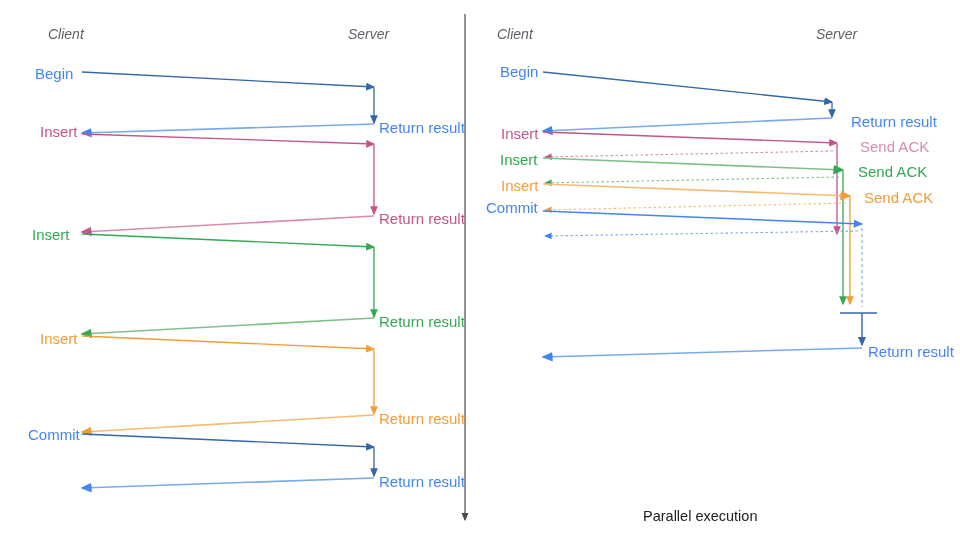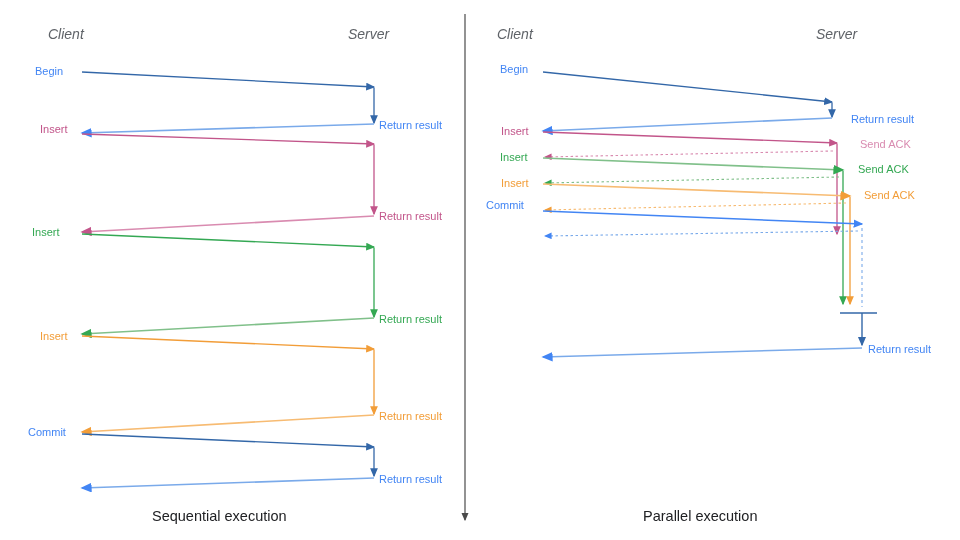--- a/index.html
+++ b/index.html
@@ -1,20 +1,20 @@
 <!DOCTYPE html>
 <html><head>
 <meta charset="utf-8">
 <style>
   html,body{margin:0;padding:0;background:#ffffff;}
   body{width:960px;height:540px;overflow:hidden;
        font-family:"Liberation Sans","DejaVu Sans",sans-serif;}
   #stage{position:relative;width:940px;height:540px;}
   svg.layer{position:absolute;left:0;top:0;width:960px;height:540px;}
-  .lbl{position:absolute;font-size:11px;line-height:1;white-space:nowrap;}
+  .lbl{position:absolute;font-size:15px;line-height:1;white-space:nowrap;}
   .actor{position:absolute;font-size:14px;font-style:italic;color:#5f6368;white-space:nowrap;}
   .caption{position:absolute;font-size:14.5px;color:#202124;white-space:nowrap;}
   .timelbl{position:absolute;font-size:12.5px;color:#202124;white-space:nowrap;}
 </style>
 </head>
 <body>
 
 <div id="stage">
 
   <svg class="layer" viewBox="0 0 960 540">
@@ -109,21 +109,20 @@
   <div class="lbl" style="left:32px;top:227px;color:#34a853;">Insert</div>
   <div class="lbl" style="left:40px;top:331px;color:#f29d38;">Insert</div>
   <div class="lbl" style="left:28px;top:427px;color:#4285f4;">Commit</div>
 
   <div class="lbl" style="left:379px;top:120px;color:#4285f4;">Return result</div>
   <div class="lbl" style="left:379px;top:211px;color:#c2558a;">Return result</div>
   <div class="lbl" style="left:379px;top:314px;color:#34a853;">Return result</div>
   <div class="lbl" style="left:379px;top:411px;color:#f29d38;">Return result</div>
   <div class="lbl" style="left:379px;top:474px;color:#4285f4;">Return result</div>
 
-  <div class="caption" style="left:152px;top:508px;">Sequential execution</div>
 
   <div class="timelbl" style="left:448px;top:555px;margin-left:20px;">Time</div>
 
   <div class="actor" style="left:497px;top:26px;">Client</div>
   <div class="actor" style="left:816px;top:26px;">Server</div>
 
   <div class="lbl" style="left:500px;top:64px;color:#4285f4;">Begin</div>
   <div class="lbl" style="left:501px;top:126px;color:#c2558a;">Insert</div>
   <div class="lbl" style="left:500px;top:152px;color:#34a853;">Insert</div>
   <div class="lbl" style="left:501px;top:178px;color:#f29d38;">Insert</div>

